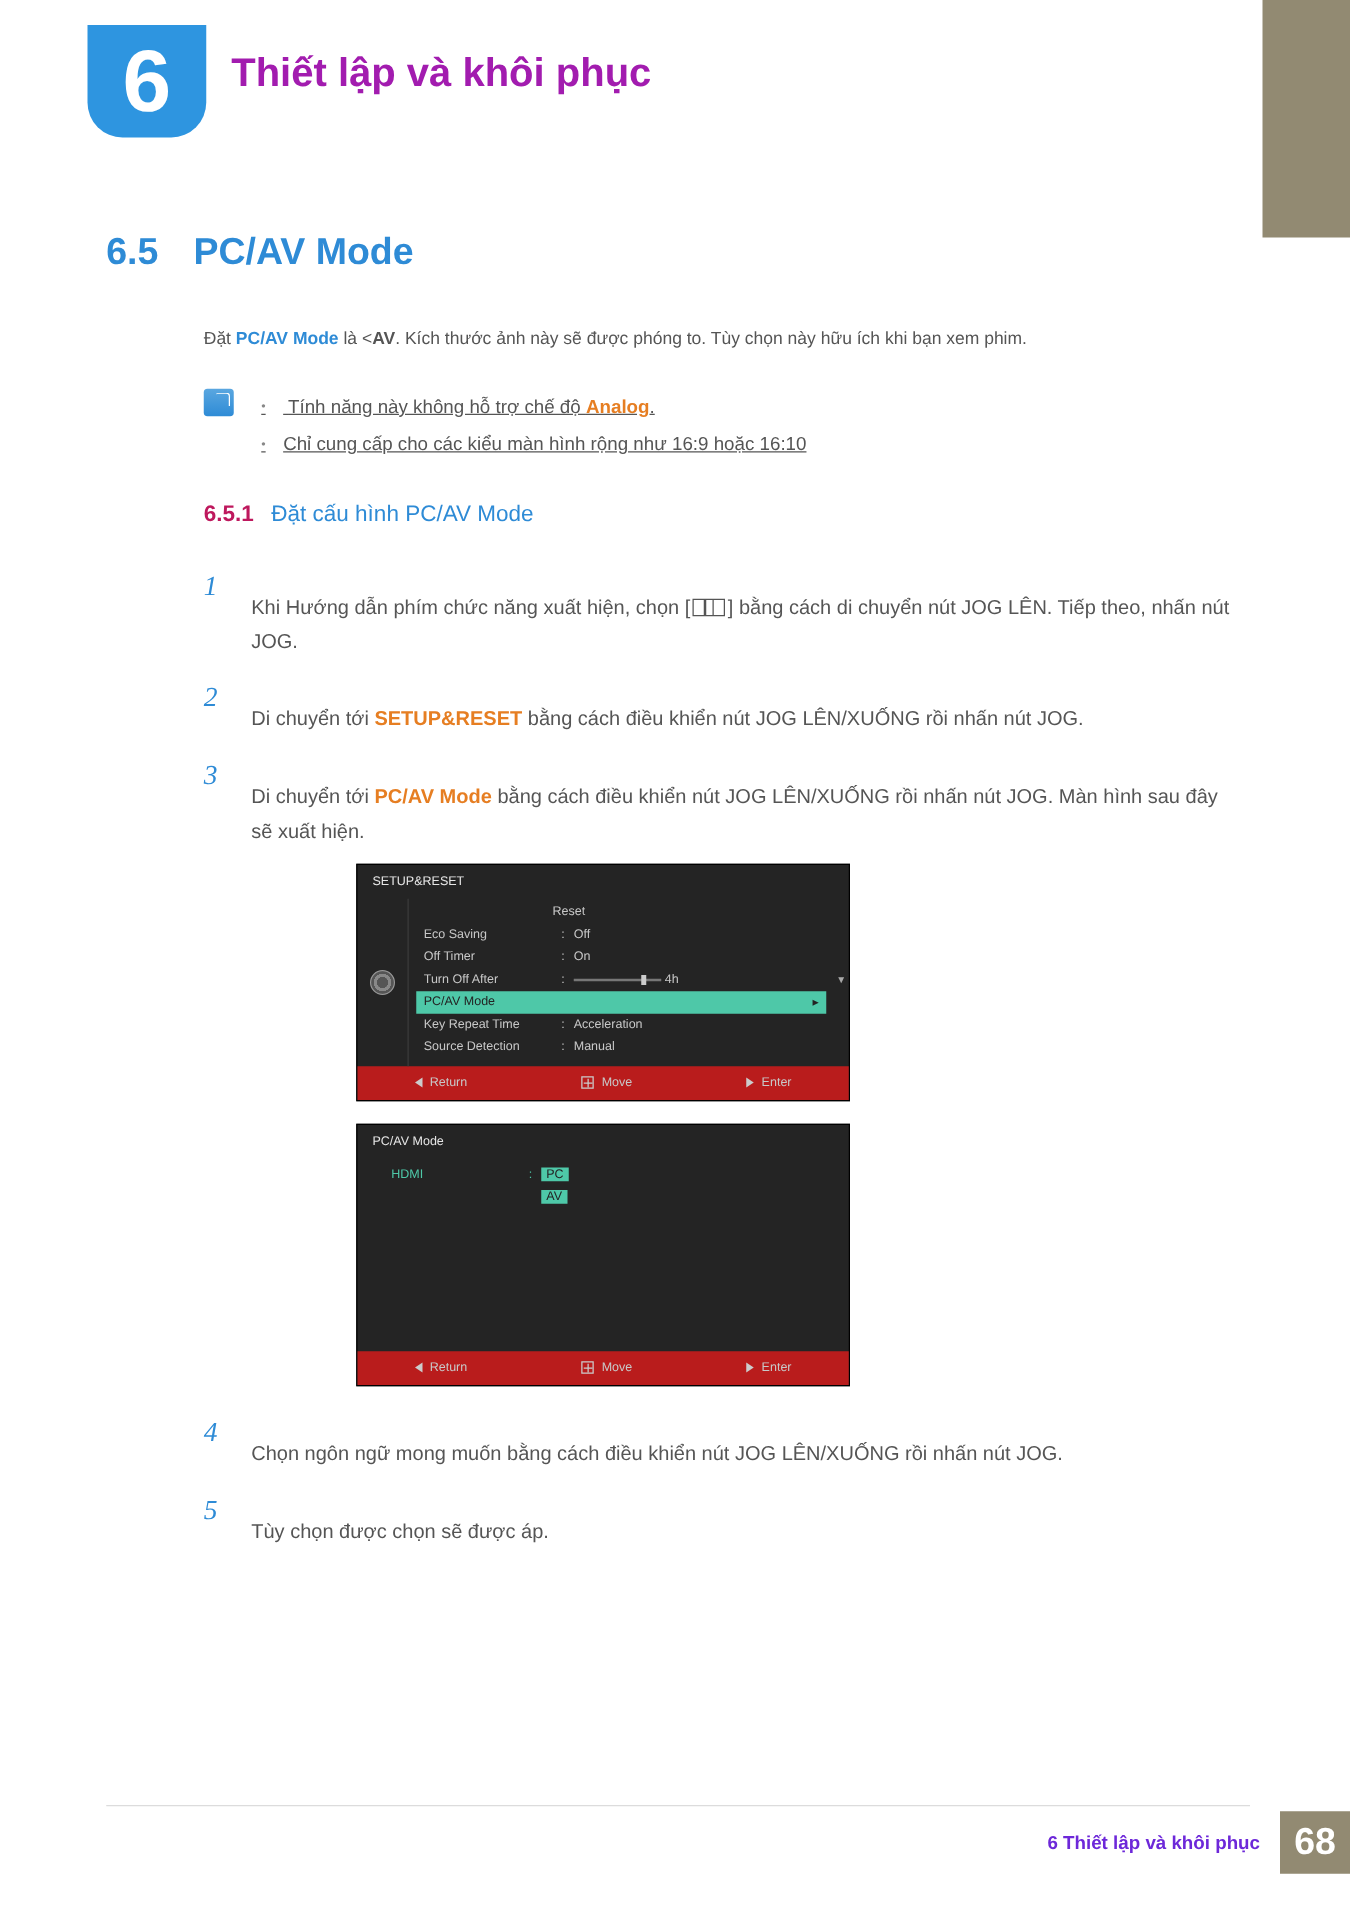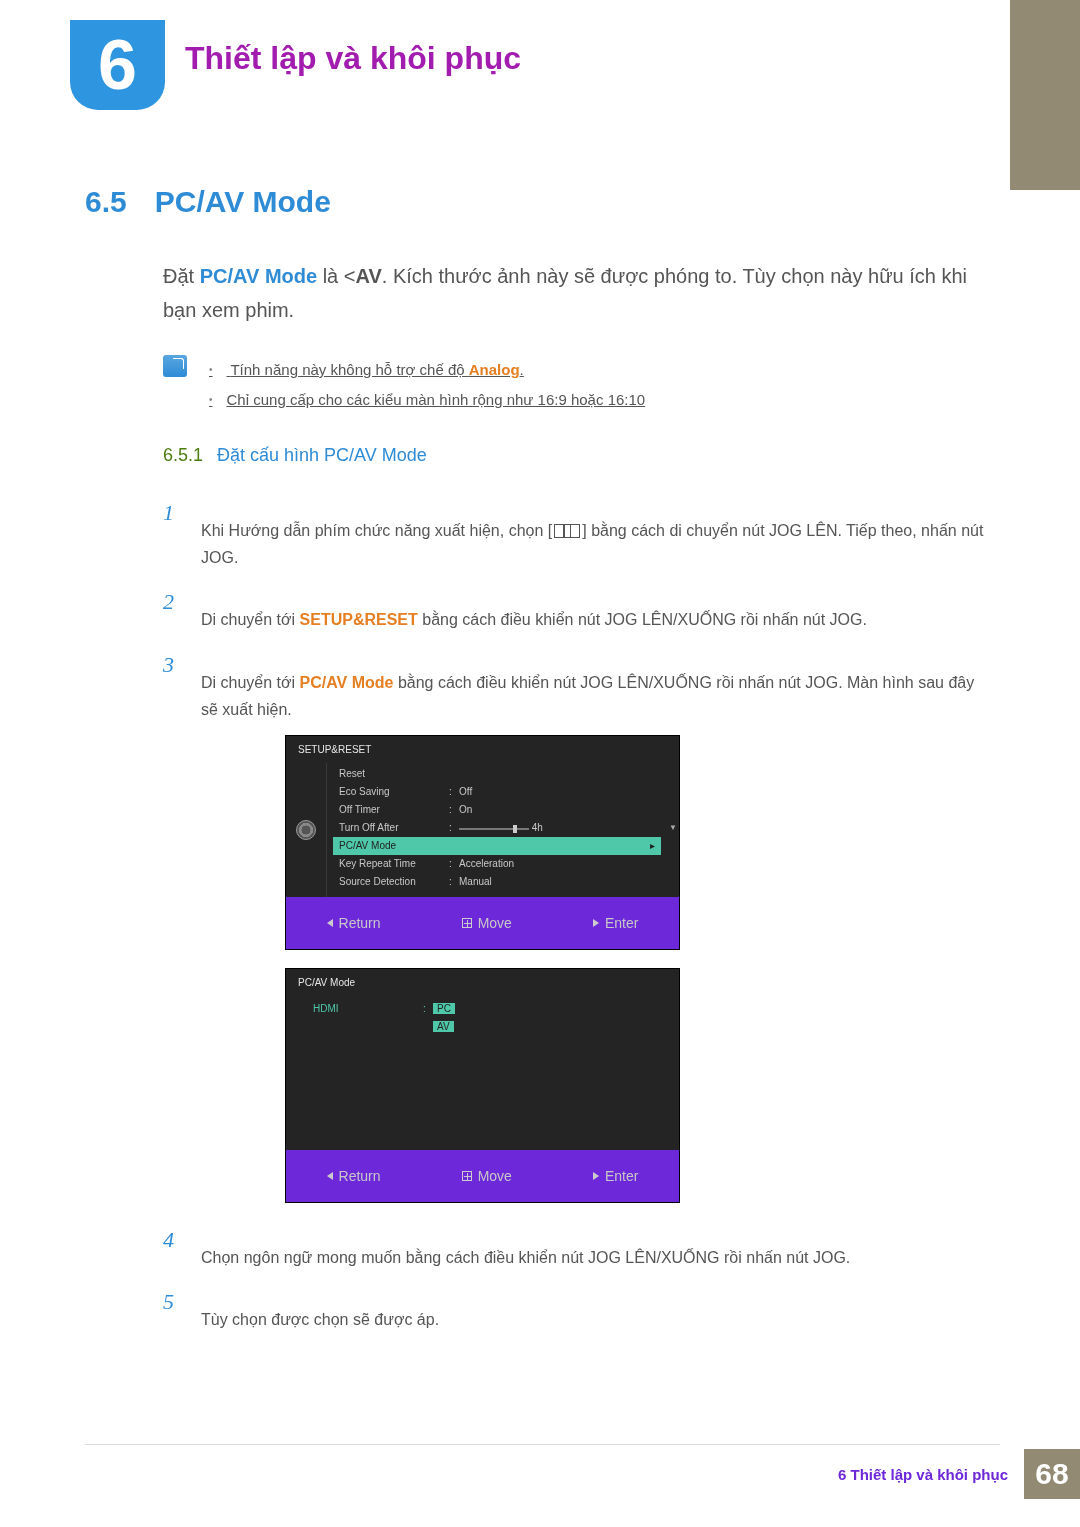--- a/index.html
+++ b/index.html
@@ -44,21 +44,21 @@
   }
   .content {
     position: absolute;
     left: 85px;
     right: 87px;
     top: 185px;
   }
   .h2-row { display: flex; gap: 28px; align-items: baseline; margin-bottom: 40px; }
   .h2-num { color: #2e8bd6; font-size: 30px; font-weight: bold; }
   .h2-title { color: #2e8bd6; font-size: 30px; font-weight: bold; }
-  .intro { margin-left: 78px; margin-bottom: 28px; font-size: 20px; line-height: 1.7; }
+  .intro { margin-left: 78px; margin-bottom: 28px; font-size: 14px; line-height: 1.7; }
   .strong-blue { color: #2e8bd6; font-weight: bold; }
   .strong-orange { color: #e67e22; font-weight: bold; }
   .strong { font-weight: bold; }
   .note-block { margin-left: 78px; display: flex; gap: 22px; margin-bottom: 30px; text-decoration: underline; }
   .note-icon {
     width: 24px; height: 22px;
     background: linear-gradient(#5aa7e0,#2e8bd6);
     border-radius: 3px;
     position: relative;
     flex-shrink: 0;
@@ -69,21 +69,21 @@
     right: 3px; top: 3px;
     width: 10px; height: 10px;
     border: 1.5px solid #fff;
     border-left: none;
     border-bottom: none;
     border-radius: 0 3px 0 0;
   }
   .note-list { list-style: none; font-size: 15px; line-height: 2.0; }
   .note-list li::before { content: "•"; color: #888; margin-right: 14px; font-size: 10px; vertical-align: 2px; }
   .h3-row { margin-left: 78px; display: flex; gap: 14px; margin-bottom: 28px; }
-  .h3-num { color: #4d7c0f; font-size: 18px; font-weight: normal; }
+  .h3-num { color: #be185d; font-size: 18px; font-weight: bold; }
   .h3-title { color: #2e8bd6; font-size: 18px; font-weight: normal; }
   .step { margin-left: 78px; display: flex; gap: 22px; margin-bottom: 12px; font-size: 16px; line-height: 1.7; }
   .step-num { color: #2e8bd6; font-size: 22px; font-style: italic; font-family: Georgia, serif; flex-shrink: 0; width: 16px; }
   .step-body { flex: 1; margin-top: 23px; }
   .menu-icon {
     display: inline-block;
     width: 26px; height: 14px;
     border: 1.5px solid #555;
     position: relative;
     vertical-align: -2px;
@@ -105,30 +105,30 @@
   }
   .osd-header { padding: 8px 12px; font-size: 10px; color: #e6e6e6; }
   .osd-body { display: flex; }
   .osd-sidebar { width: 40px; display:flex; align-items:center; justify-content:center; }
   .gear-icon {
     width: 20px; height: 20px; border-radius: 50%;
     background: radial-gradient(circle at center, #555 35%, #888 36%, #888 55%, #555 56%);
     border: 1px solid #999;
   }
   .osd-list { flex: 1; padding: 2px 6px 6px 6px; border-left: 1px solid #3a3a3a; }
-  .osd-row { display: flex; align-items: center; height: 18px; padding: 0 6px; }
+  .osd-row { display: flex; align-items: center; height: 18px; padding: 0 6px; justify-content: center; }
   .osd-row .label { flex: 0 0 110px; }
   .osd-row .colon { flex: 0 0 10px; }
   .osd-row .value { flex: 1; }
   .osd-row.hl { background: #4ec8a8; color: #232323; }
   .osd-row.hl-green { color: #4ec8a8; }
   .slider-track { display:inline-block; width:70px; height:2px; background:#777; position:relative; vertical-align:middle; }
   .slider-thumb { position:absolute; right:12px; top:-3px; width:4px; height:8px; background:#ccc; }
   .osd-scroll { width:12px; text-align:center; font-size:8px; color:#aaa; padding-top:60px; }
-  .osd-footer { display:flex; justify-content: space-around; background:#6d28d9; padding:18px 0; font-size:14px; }
+  .osd-footer { display:flex; justify-content: space-around; background:#b91c1c; padding:8px 0; font-size:10px; }
   .osd-footer span { display:flex; align-items:center; gap:6px; }
   .tri-l { width:0;height:0;border-top:4px solid transparent;border-bottom:4px solid transparent;border-right:6px solid #ccc; display:inline-block;}
   .tri-r { width:0;height:0;border-top:4px solid transparent;border-bottom:4px solid transparent;border-left:6px solid #ccc; display:inline-block;}
   .plus-box { width:10px;height:10px;border:1px solid #ccc; position:relative; display:inline-block;}
   .plus-box::before{content:"";position:absolute;left:4px;top:1px;width:1px;height:7px;background:#ccc;}
   .plus-box::after{content:"";position:absolute;top:4px;left:1px;height:1px;width:7px;background:#ccc;}
   .osd-spacer { height: 110px; }
   .small-hl { display:inline-block; background:#4ec8a8; color:#232323; padding:0 4px; }
   .footer {
     position: absolute;

